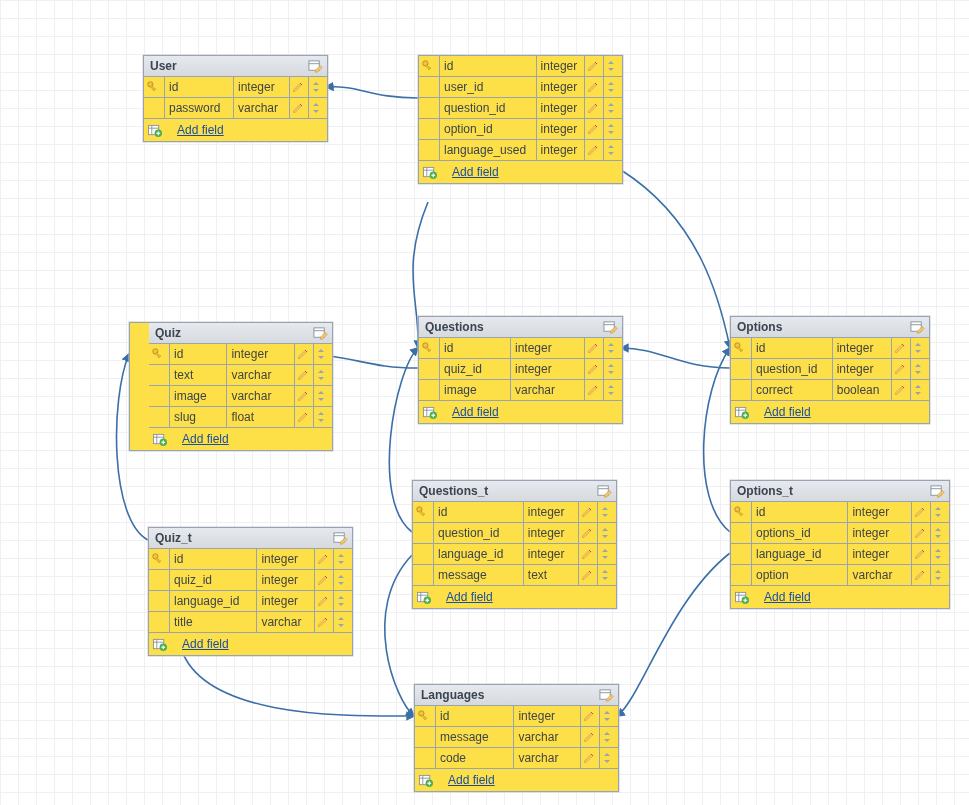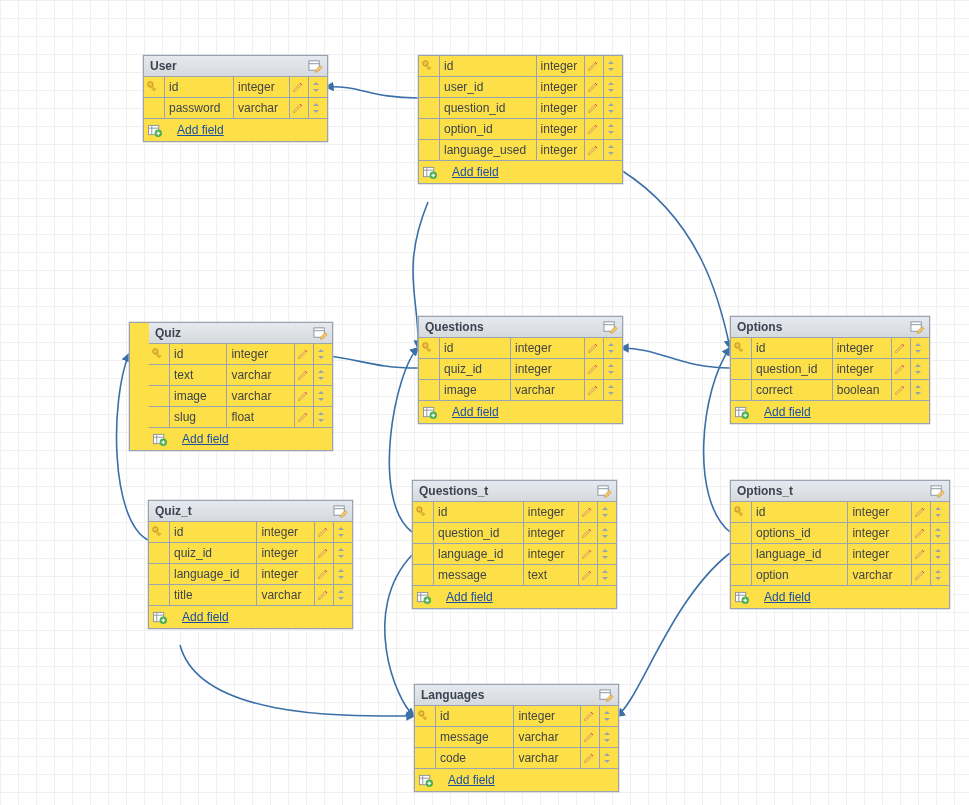--- a/index.html
+++ b/index.html
@@ -488,21 +488,21 @@
             <line x1="0.5" y1="4.5" x2="11.5" y2="4.5" stroke="#8a93a1"></line>
             <line x1="4" y1="1.5" x2="4" y2="11.5" stroke="#8a93a1"></line>
             <circle cx="11" cy="10" r="4" fill="#4caf50"></circle>
             <line x1="11" y1="8" x2="11" y2="12" stroke="#fff" stroke-width="1.3"></line>
             <line x1="9" y1="10" x2="13" y2="10" stroke="#fff" stroke-width="1.3"></line>
           </svg>
         </span>
         <a href="#">Add field</a>
       </div>
     </div>
-    <div class="table-box" style="left: 148px; top: 500px; width: 203px;">
+    <div class="table-box" style="left: 148px; top: 527px; width: 203px;">
       <div class="table-header">
         <span class="title">Quiz_t</span>
         <span class="edit-icon">
           <span class="i-edit">
             <svg width="15" height="15" viewBox="0 0 16 16">
               <rect x="1" y="2" width="11" height="10" fill="#fff" stroke="#8a93a1" stroke-width="1"></rect>
               <line x1="1" y1="5" x2="12" y2="5" stroke="#8a93a1"></line>
               <path d="M8 14 L10 14 L15 9 L13 7 L8 12 Z" fill="#f6c76b" stroke="#c79437" stroke-width="0.7"></path>
             </svg>
           </span>

